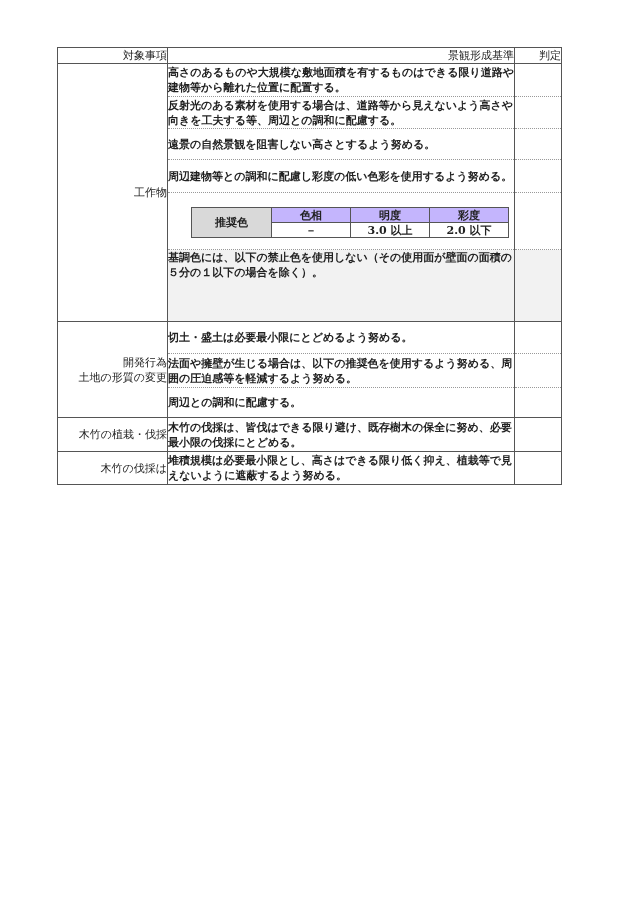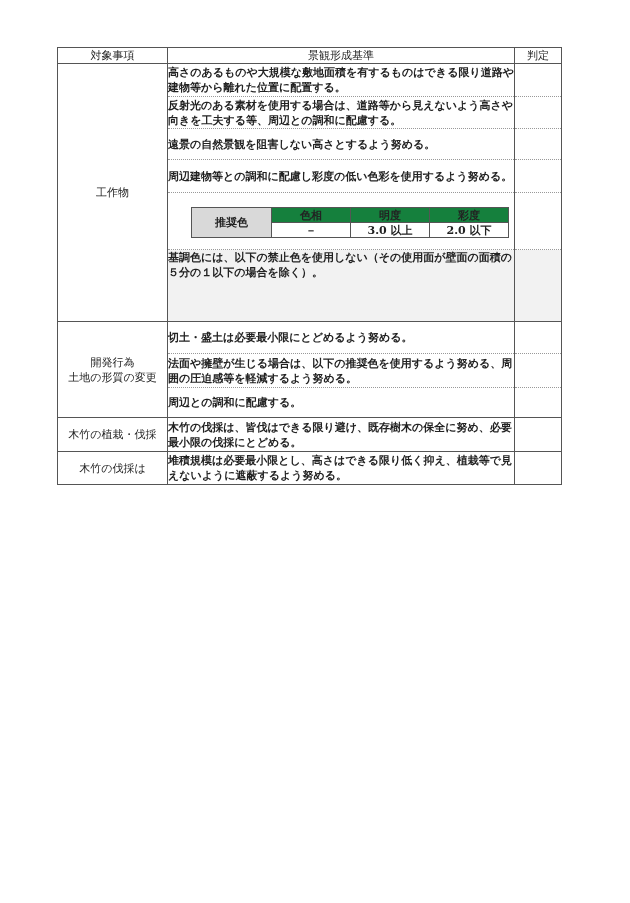--- a/index.html
+++ b/index.html
@@ -3,34 +3,34 @@
 <meta charset="utf-8">
 <style>
   html, body { margin: 0; padding: 0; background: #ffffff; }
   body { width: 630px; height: 903px; position: relative; overflow: hidden;
          font-family: "DejaVu Serif", "Liberation Serif", serif; color: #222; }
   .page { position: absolute; left: 57px; top: 47px; width: 504px; }
   table.main { border-collapse: collapse; width: 504px; table-layout: fixed;
                border: 1px solid #555; font-size: 11px; line-height: 15px; }
   table.main td, table.main th { border-left: 1px solid #555; border-right: 1px solid #555;
                padding: 0; vertical-align: middle; }
-  table.main th { font-weight: normal; text-align: center; height: 14px;
+  table.main th { font-weight: normal; text-align: right; height: 14px;
                   border-bottom: 1px solid #555; font-size: 11px; }
   col.c1 { width: 110px; } col.c2 { width: 347px; } col.c3 { width: 47px; }
-  td.subject { text-align: center; border-bottom: 1px solid #555; }
+  td.subject { text-align: right; border-bottom: 1px solid #555; }
   td.crit { padding: 2px 4px 2px 5px; text-align: left; }
   td.crit.dot, td.judge.dot { border-bottom: 1px dotted #999; font-weight: bold; }
   td.crit.solid, td.judge.solid { border-bottom: 1px solid #555; font-weight: bold; }
   tr.shaded td.crit, tr.shaded td.judge { background: #f2f2f2; }
   .crit-text { display: block; }
   table.sub { border-collapse: collapse; margin: 14px 0 3px 23px; width: 318px; table-layout: fixed;
               font-size: 11px; line-height: 13px; }
   table.sub td { border: 1px solid #555; text-align: center; padding: 0; height: 14px; background: #fff; }
   table.sub td.lbl { background: #d9d9d9; width: 79px; }
-  table.sub td.hd { background: #15803d; }
+  table.sub td.hd { background: #c4b5fd; }
 </style>
 </head>
 <body>
 
 <div class="page">
 <table class="main">
   <colgroup>
         <col class="c1">
         <col class="c2">
         <col class="c3">

